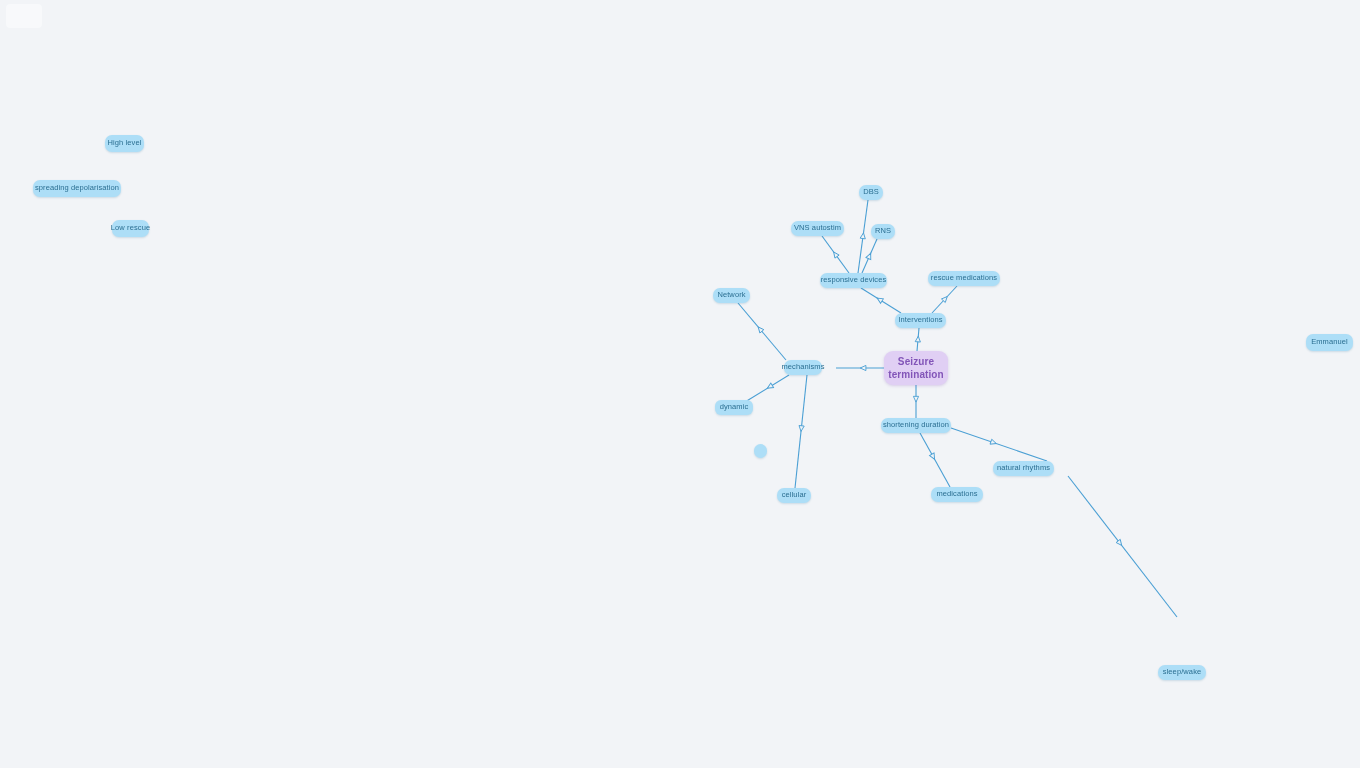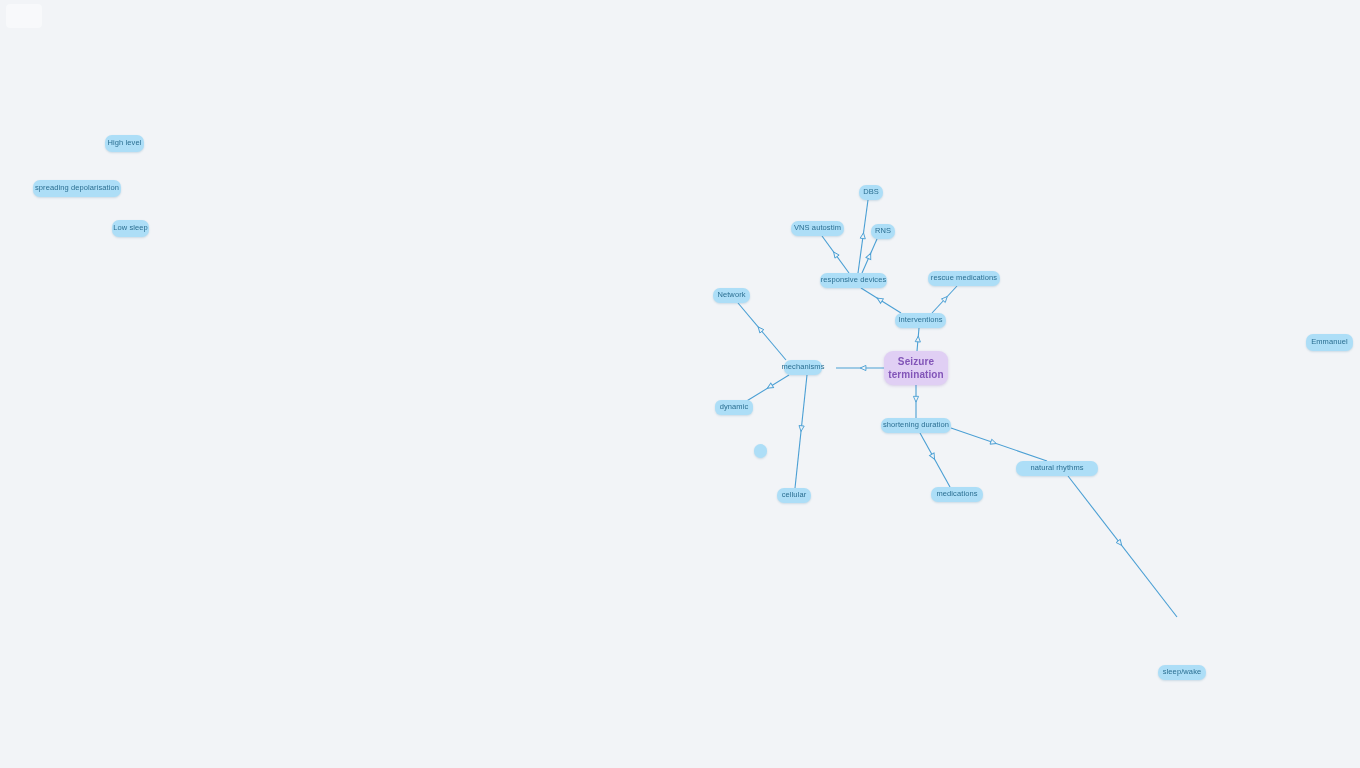--- a/index.html
+++ b/index.html
@@ -146,34 +146,34 @@
       </div>
       <div class="node" style="left: 928px; top: 271px; width: 72px; height: 15px;">
         <span>rescue medications</span>
       </div>
       <div class="node" style="left: 881px; top: 418px; width: 70px; height: 15px;">
         <span>shortening duration</span>
       </div>
       <div class="node" style="left: 931px; top: 487px; width: 52px; height: 15px;">
         <span>medications</span>
       </div>
-      <div class="node" style="left: 1016px; top: 461px; width: 82px; height: 15px;">
+      <div class="node" style="left: 993px; top: 461px; width: 61px; height: 15px;">
         <span>natural rhythms</span>
       </div>
       <div class="node" style="left: 1158px; top: 617px; width: 48px; height: 15px; margin-top: 48px;">
         <span>sleep/wake</span>
       </div>
       <div class="node blank" style="left: 754px; top: 444px; width: 13px; height: 14px;"></div>
       <div class="node orphan" style="left: 105px; top: 135px; width: 39px; height: 17px;">
         <span>High level</span>
       </div>
       <div class="node orphan" style="left: 9px; top: 180px; width: 88px; height: 17px; margin-left: 24px;">
         <span>spreading depolarisation</span>
       </div>
       <div class="node orphan" style="left: 112px; top: 220px; width: 37px; height: 17px;">
-        <span>Low sleep</span>
+        <span>Low rescue</span>
       </div>
       <div class="node orphan" style="left: 1306px; top: 334px; width: 47px; height: 17px;">
         <span>Emmanuel</span>
       </div>
     </div>
 
 </div>
 
 </body></html>

